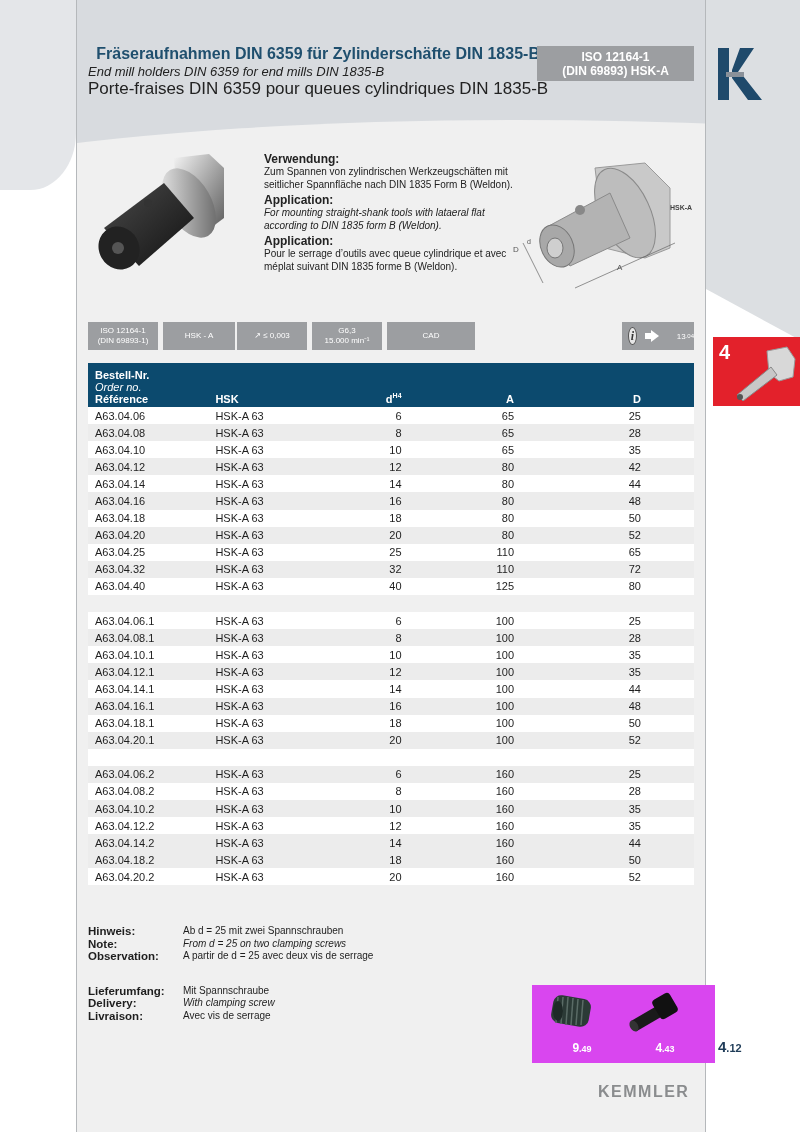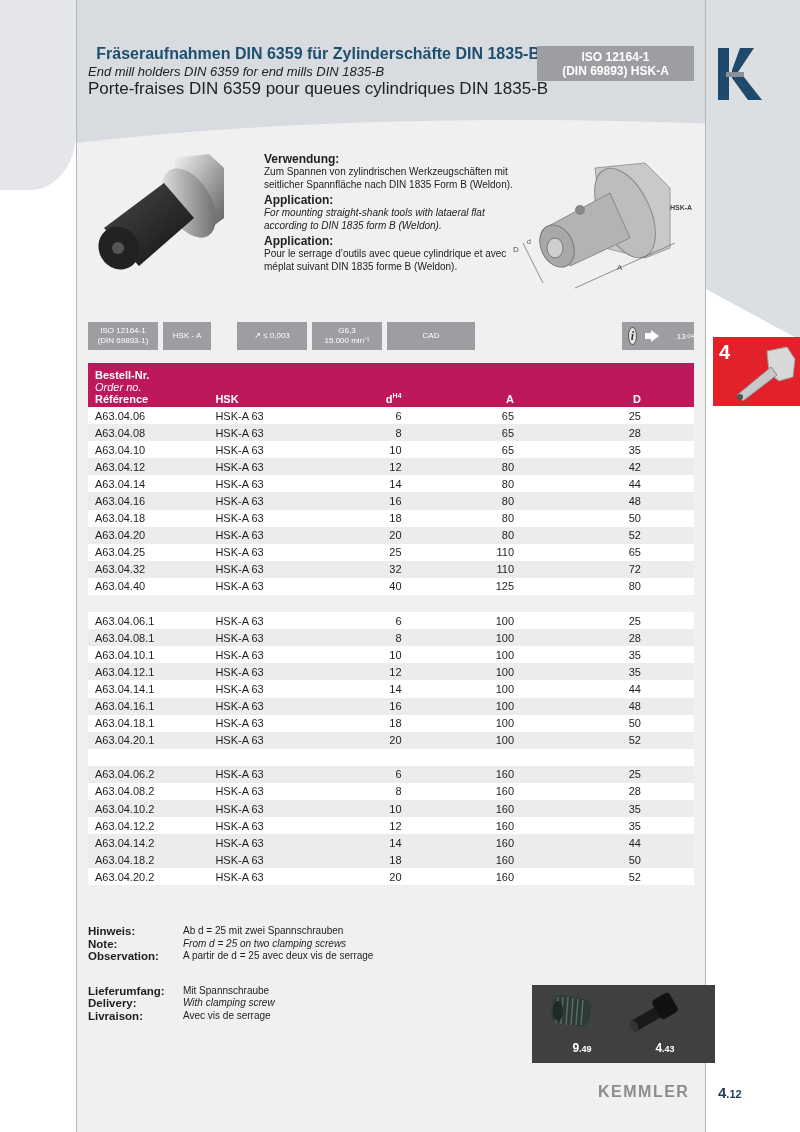--- a/index.html
+++ b/index.html
@@ -43,21 +43,21 @@
     font-size:8px; text-align:center; display:flex; flex-direction:column; justify-content:center; line-height:10px; }
   .info-btn { position:absolute; left:622px; top:322px; width:72px; height:28px; background:#9c9ea1; display:flex; align-items:center; padding-left:6px; box-sizing:border-box; color:#fff; font-size:8px; font-family:"Liberation Sans", sans-serif; }
   .info-circle { width:18px; height:18px; border-radius:50%; background:#e6e6e6; border:1px solid #555; color:#333; font-style:italic; font-weight:bold; font-size:12px; font-family:"Liberation Serif", serif; display:flex; align-items:center; justify-content:center; box-sizing:border-box; }
   .info-arrow { margin-left:3px; width:0; height:0; border-top:6px solid transparent; border-bottom:6px solid transparent; border-left:8px solid #fff; position:relative; }
   .info-arrow::before { content:""; position:absolute; left:-14px; top:-3px; width:7px; height:6px; background:#fff; }
 
   .chapter-tab { position:absolute; left:713px; top:337px; width:87px; height:69px; background:#e3212b; }
   .chapter-num { position:absolute; left:6px; top:4px; color:#fff; font-weight:bold; font-size:20px; font-family:"Liberation Sans", sans-serif; }
 
   table.orders { position:absolute; left:88px; top:363px; width:606px; border-collapse:collapse; font-family:"Liberation Sans", sans-serif; font-size:11px; }
-  table.orders thead th { background:#be185d; color:#fff; font-weight:bold; text-align:left; vertical-align:bottom; padding:0 0 2px 0; height:42px; font-size:11px; line-height:12px; }
+  table.orders thead th { background:#0c4a6e; color:#fff; font-weight:bold; text-align:left; vertical-align:bottom; padding:0 0 2px 0; height:42px; font-size:11px; line-height:12px; }
   table.orders thead th.c1 { padding-left:7px; width:122px; }
   table.orders thead th.c2 { width:130px; }
   table.orders thead th.num { text-align:right; }
   table.orders thead th.c3 { width:60px; padding-right:0; }
   table.orders thead th.c4 { width:115px; }
   table.orders thead th.c5 { width:130px; padding-right:53px; }
   table.orders thead th.c4 { padding-right:0; }
   table.orders td { height:17.1px; padding:0; color:#1e1e1e; }
   table.orders tr.odd td { background:#ffffff; }
   table.orders tr.even td { background:#ececec; }
@@ -68,26 +68,26 @@
   table.orders td.c5 { padding-right:53px; }
   .ital { font-style:italic; font-weight:normal; }
   sup { font-size:7px; }
 
   .notes { position:absolute; left:88px; top:925px; font-family:"Liberation Sans", sans-serif; font-size:11px; line-height:12.5px; }
   .notes .row { display:flex; }
   .notes .lbl { width:95px; font-weight:bold; font-size:11.5px; }
   .notes .val { font-size:10px; }
   .notes .val.it { font-style:italic; }
 
-  .acc { position:absolute; top:985px; width:100px; height:78px; background:#404040; }
+  .acc { position:absolute; top:985px; width:100px; height:78px; background:#d946ef; }
   .acc .ref { position:absolute; bottom:8px; width:100%; text-align:center; color:#fff; font-weight:bold; font-size:12px; font-family:"Liberation Sans", sans-serif; }
   .acc .ref small { font-size:9px; }
 
   .brand { position:absolute; left:598px; top:1083px; color:#8a8c8e; font-weight:bold; font-size:16px; letter-spacing:1.5px; font-family:"Liberation Sans", sans-serif; }
-  .pageno { position:absolute; left:718px; top:1084px; color:#1f3c58; font-weight:bold; font-size:15px; font-family:"Liberation Sans", sans-serif;text-align:center; }
+  .pageno { position:absolute; left:718px; top:1038px; color:#1f3c58; font-weight:bold; font-size:15px; font-family:"Liberation Sans", sans-serif;text-align:center; }
   .pageno small { font-size:11px; }
 </style>
 </head>
 <body>
 
 <div class="bg-top"></div>
 <div class="bg-swoosh"></div>
 <div class="left-col"></div>
 <div class="left-col-top"></div>
 <div class="right-col"></div>
@@ -153,21 +153,21 @@
   <text x="8" y="104" font-size="8" fill="#555" font-family="Liberation Sans, sans-serif">D</text>
   <text x="22" y="96" font-size="7" fill="#555" font-family="Liberation Sans, sans-serif">d</text>
   <text x="112" y="122" font-size="8" fill="#555" font-family="Liberation Sans, sans-serif">A</text>
   <text x="165" y="62" font-size="7" font-weight="bold" fill="#444" font-family="Liberation Sans, sans-serif">HSK-A</text>
 </svg>
 
 <div class="feat" style="left:88px;width:70px">
   <span>ISO 12164-1</span>
   <span>(DIN 69893-1)</span>
 </div>
-<div class="feat" style="left:163px;width:48px">
+<div class="feat" style="left:163px;width:72px">
   <span>HSK - A</span>
 </div>
 <div class="feat" style="left:237px;width:70px">
   <span>↗ ≤ 0,003</span>
 </div>
 <div class="feat" style="left:312px;width:70px">
   <span>G6,3</span>
   <span>15.000 min⁻¹</span>
 </div>
 <div class="feat" style="left:387px;width:88px">

